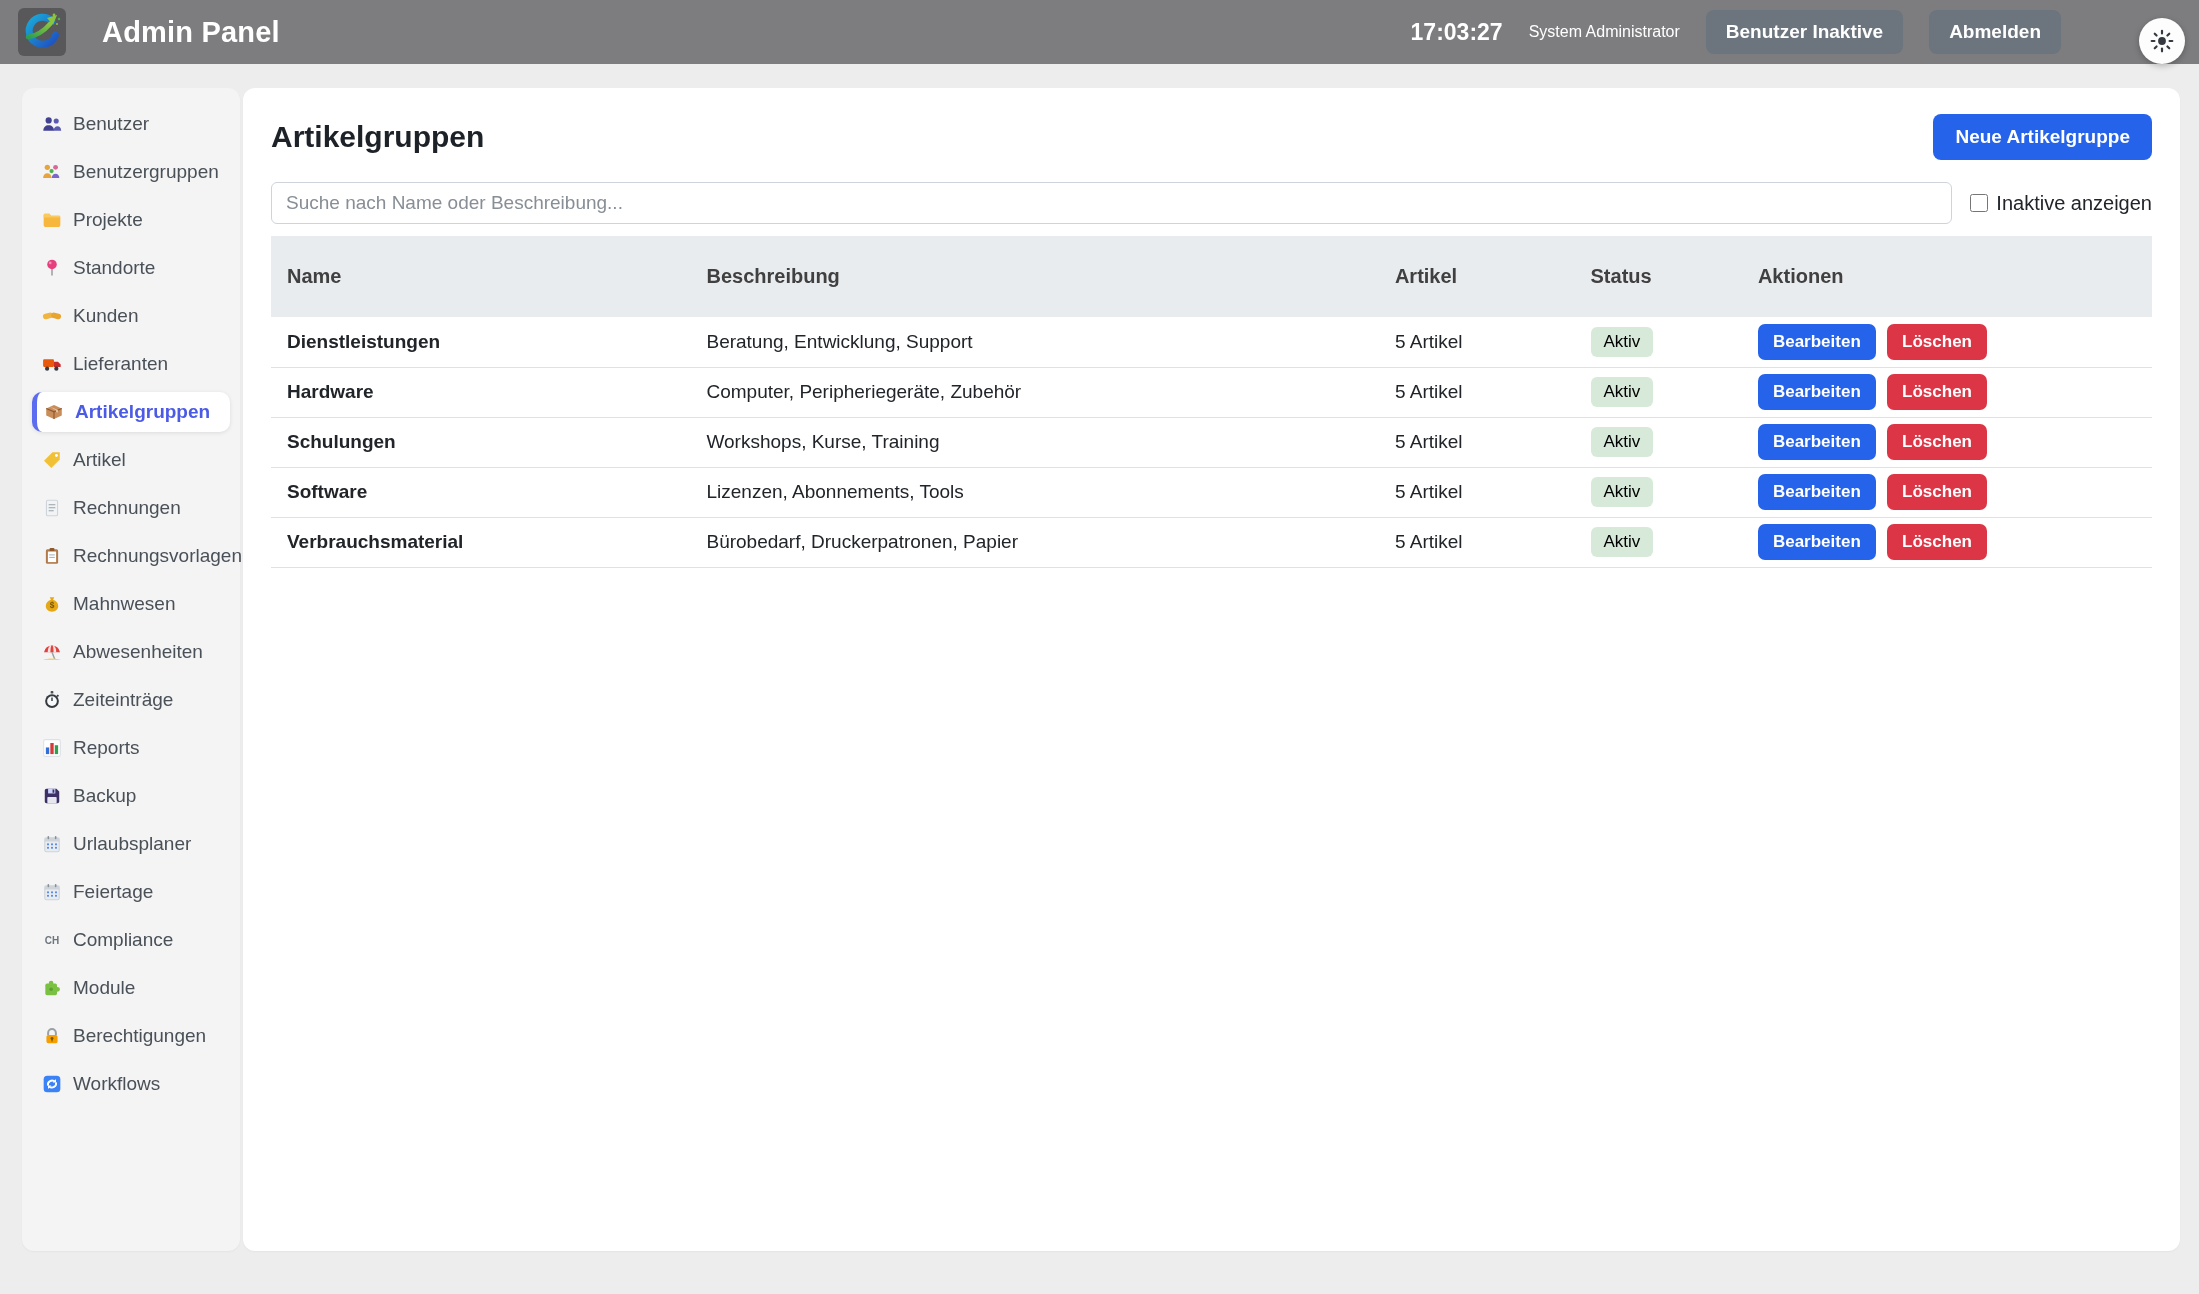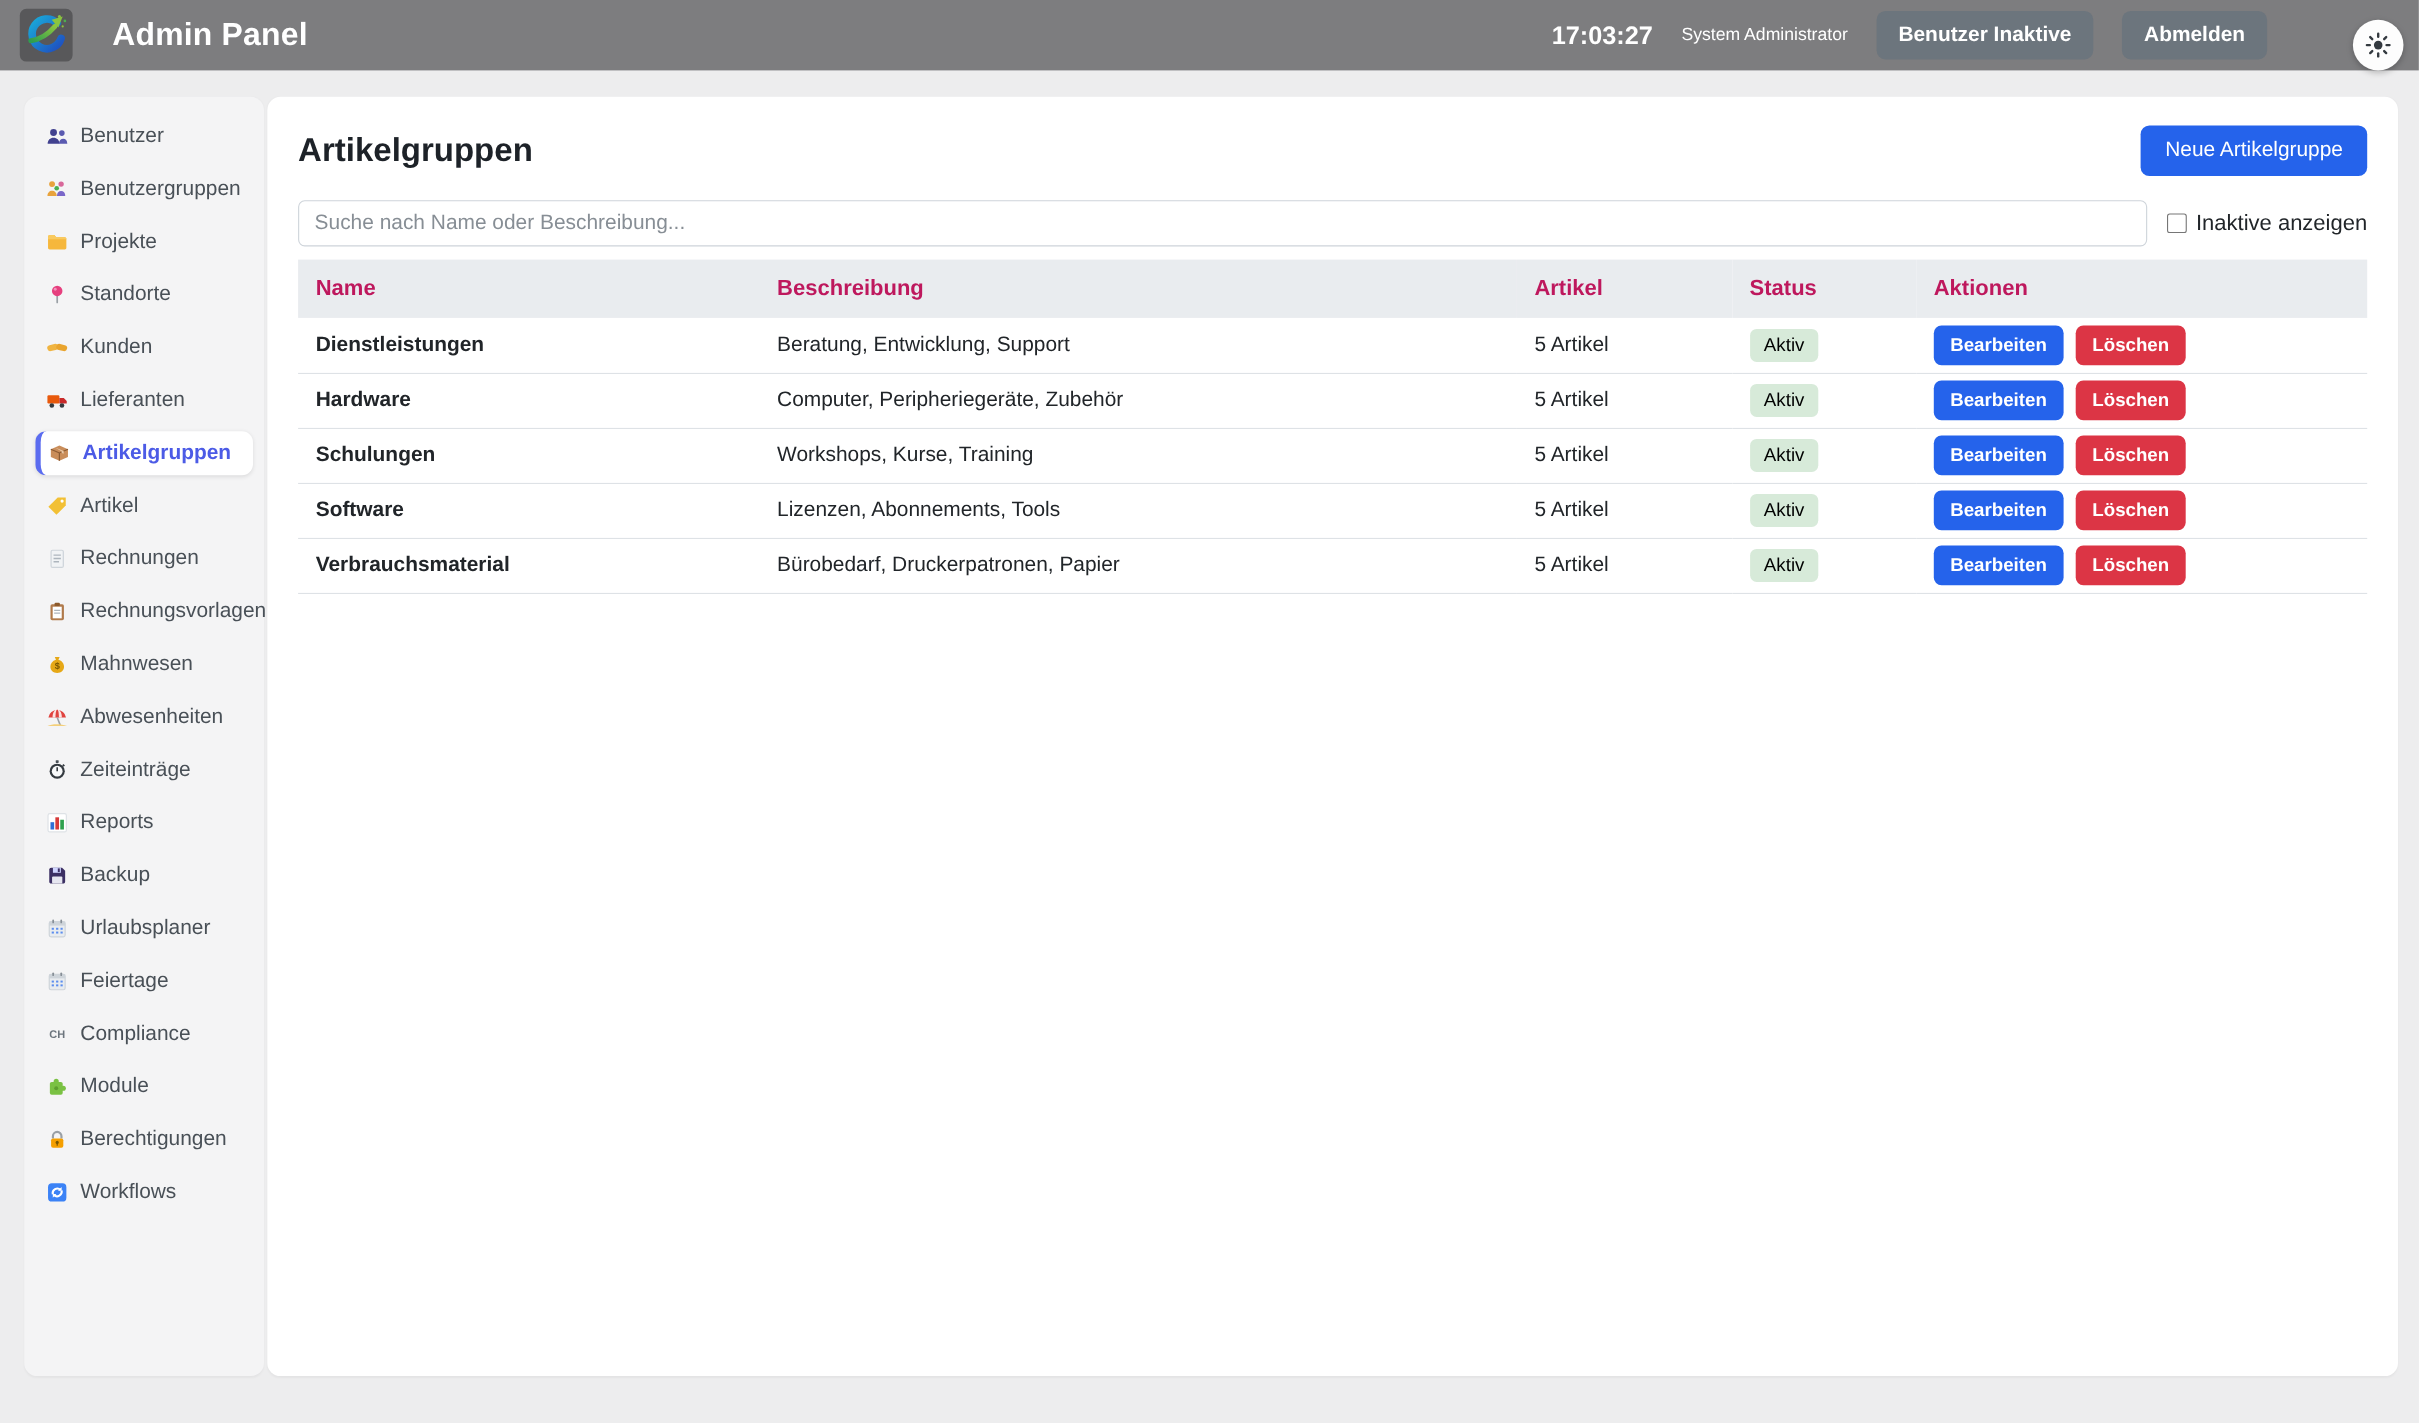--- a/index.html
+++ b/index.html
@@ -49,37 +49,37 @@
   }
 
   .main {
     flex:1; background:#ffffff; border-radius:12px; padding:26px 28px 0 28px;
     box-shadow:0 1px 2px rgba(0,0,0,.04);
   }
   .main-head { display:flex; align-items:center; justify-content:space-between; }
   .page-title { font-size:30px; font-weight:bold; color:#1d2228; }
   .primary-btn {
     background:#2563eb; color:#fff; border:none; border-radius:8px; cursor:pointer;
-    font-family:inherit; font-size:19px; font-weight:normal; padding:12px 22px;
+    font-family:inherit; font-size:19px; font-weight:bold; padding:12px 22px;
   }
   .filter-row { display:flex; align-items:center; margin-top:22px; }
   .search-input {
     flex:1; height:42px; border:1px solid #ced4da; border-radius:6px; padding:0 14px;
     font-family:inherit; font-size:19px; color:#a21caf; outline:none;
   }
   .search-input::placeholder { color:#878e95; }
   .inactive-wrap { display:flex; align-items:center; gap:8px; margin-left:18px; white-space:nowrap; }
   .inactive-wrap input { width:18px; height:18px; cursor:pointer; }
   .inactive-wrap label { font-size:20px; color:#212529; cursor:pointer; }
 
   
   table { width:100%; border-collapse:collapse; margin-top:12px; }
   thead th {
-    background:#e9ecef; text-align:left; font-size:20px; font-weight:bold; color:#be185d;
-    padding:15px 16px;
+    background:#e9ecef; text-align:left; font-size:20px; font-weight:bold; color:#404040;
+    padding:29px 16px;
     margin-top:40px;
   }
   th.col-name { width:22.3%; } th.col-desc { width:36.6%; } th.col-art { width:10.4%; }
   th.col-status { width:8.9%; } th.col-actions { width:21.8%; }
   tbody td { padding:0 16px; height:50px; border-bottom:1px solid #dee2e6; font-size:19px; color:#212529; }
   td.cell-name { font-weight:bold; }
   .badge-active {
     display:inline-block; background:#d7ead9; color:#000000; font-size:17px;
     padding:5px 13px; border-radius:6px;
   }

